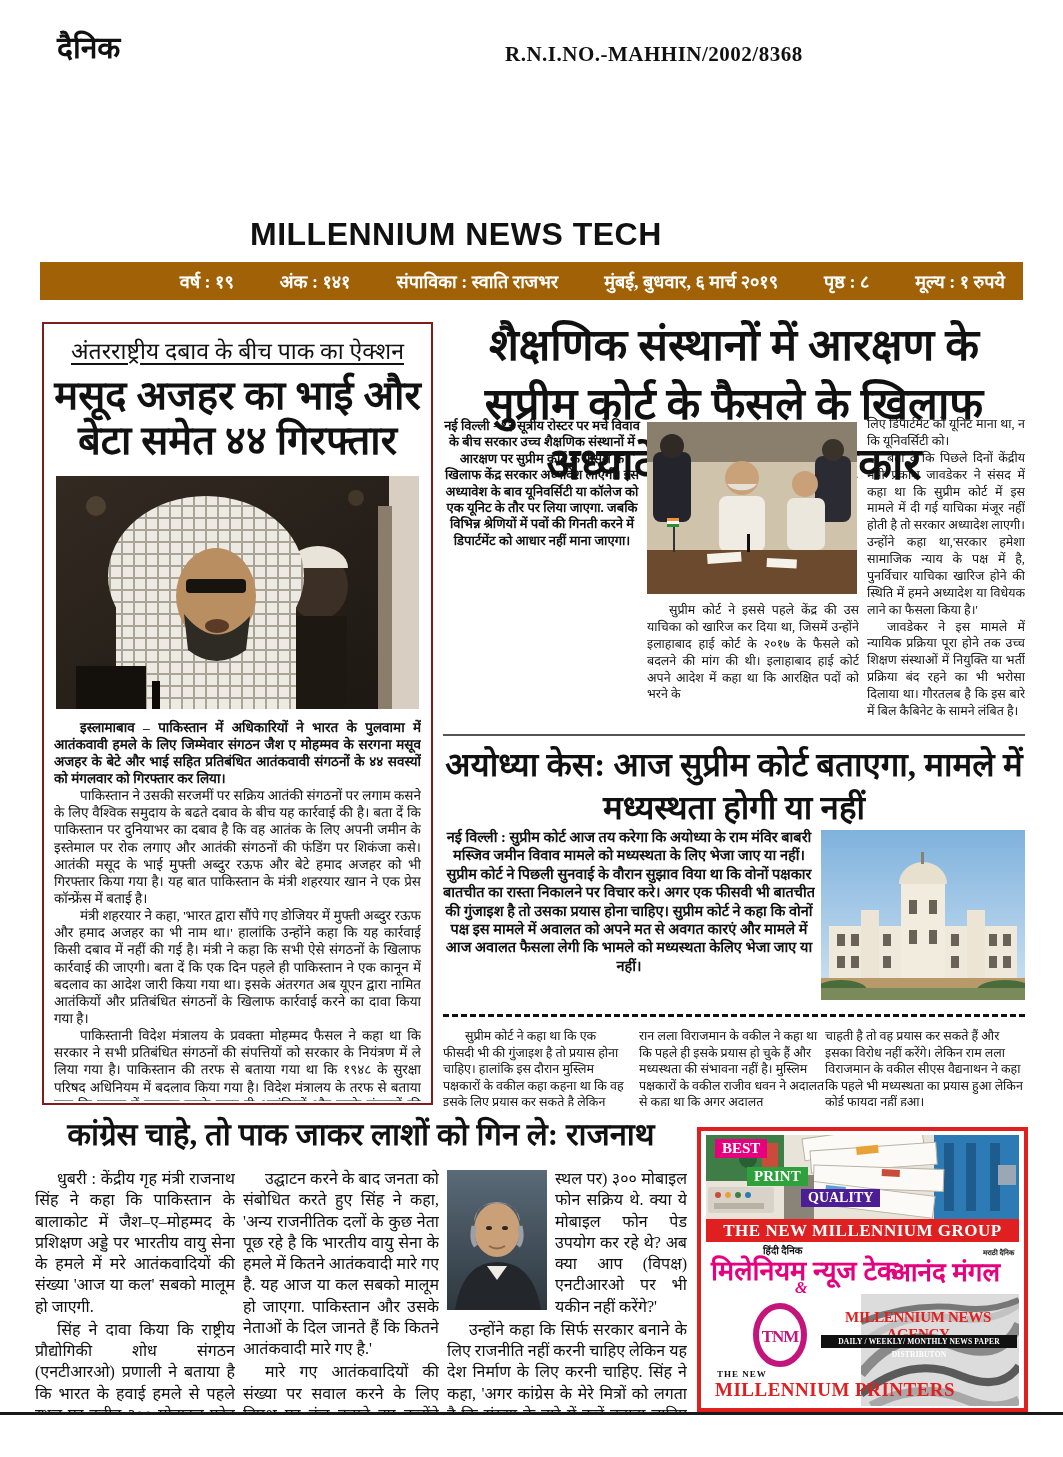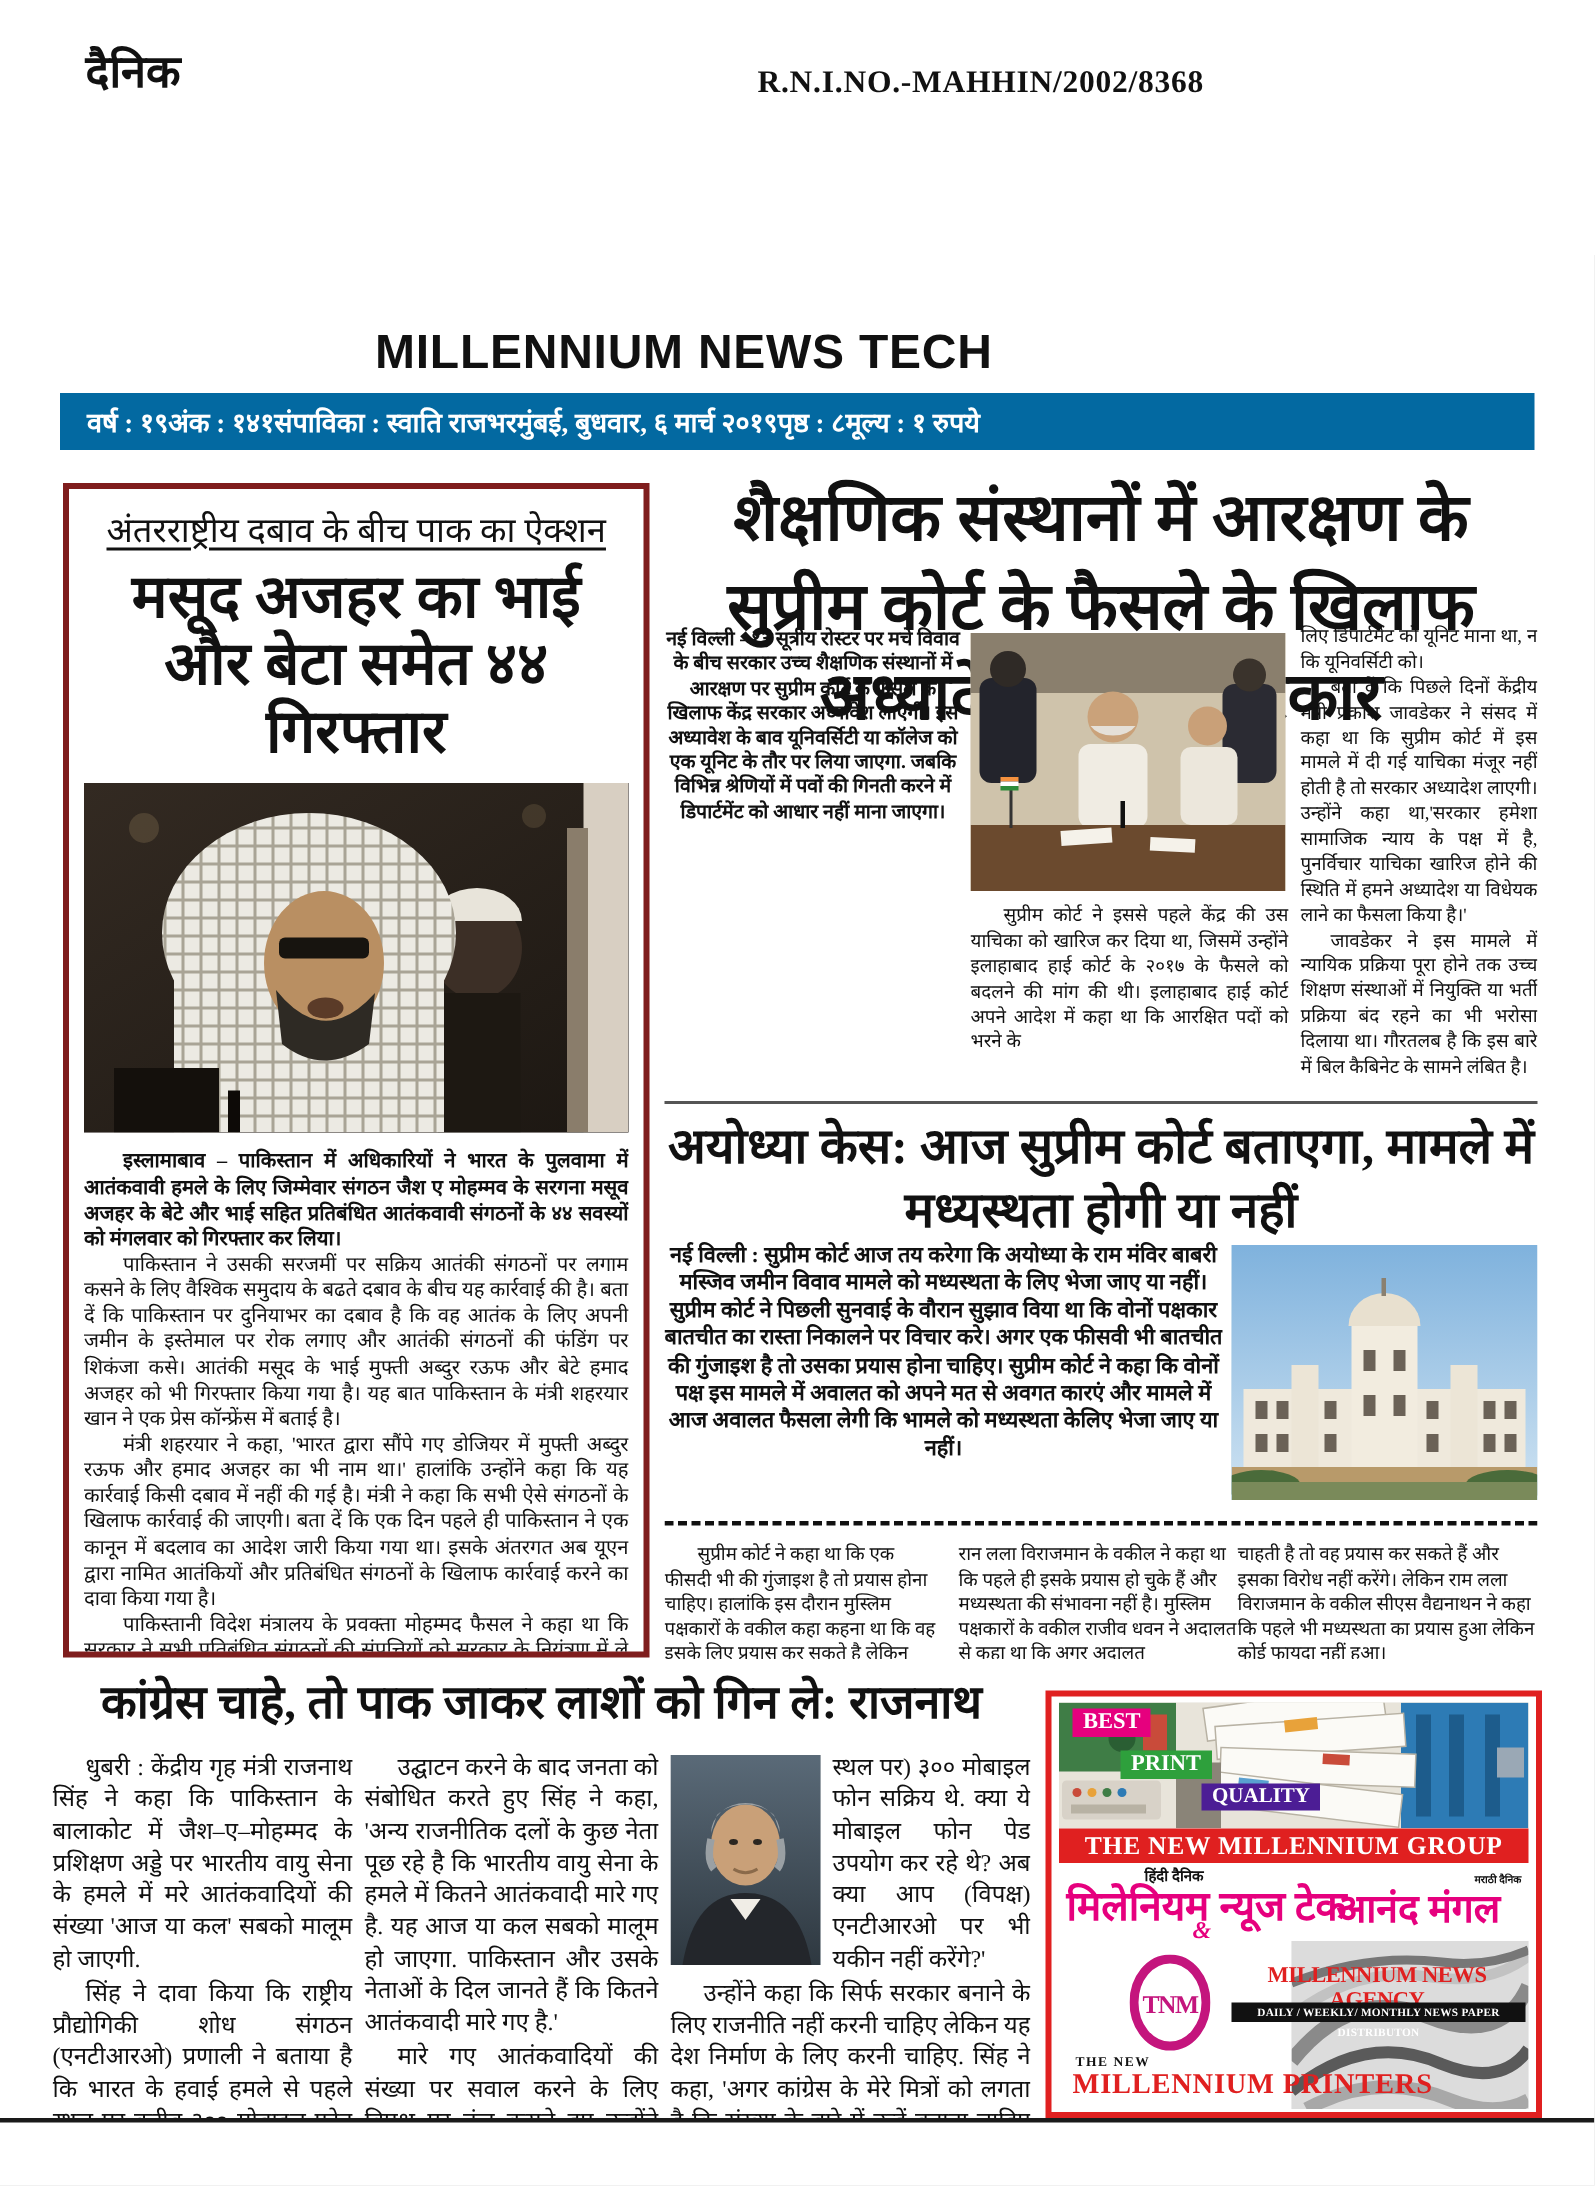--- a/index.html
+++ b/index.html
@@ -5,25 +5,25 @@
   html,body{margin:0;padding:0;background:#e8e8e8;}
   #page{position:relative;width:1063px;height:1457px;background:#ffffff;margin:0 auto;
         font-family:"Liberation Serif",serif;color:#111;overflow:hidden;padding-left:40px;}
   [data-name]{box-sizing:border-box;}
   .abs{position:absolute;}
   .dev{font-family:"Liberation Serif",serif;}
   
   .edition{left:57px;top:26px;font-size:30px;font-weight:bold;}
   .rni{left:505px;top:42px;font-size:21px;font-weight:bold;letter-spacing:.5px;}
   .masthead{left:250px;top:216px;font-size:32px;font-weight:bold;font-family:"Liberation Sans",sans-serif;letter-spacing:.5px;}
-  .infobar{left:40px;top:262px;width:983px;height:38px;background:#0369a1;color:#fff;
-           display:flex;align-items:center;justify-content:flex-start;padding:0 18px;
-           font-size:18px;font-weight:bold;}
-  
-  .lead-box{left:42px;top:322px;width:391px;height:783px;border:4px solid #7f1d1d;background:#fff;
+  .infobar{left:40px;top:262px;width:983px;height:38px;background:#a16207;color:#fff;
+           display:flex;align-items:center;justify-content:flex-end;padding:0 18px;
+           font-size:18px;font-weight:bold;gap:46px;}
+  
+  .lead-box{left:42px;top:322px;width:391px;height:783px;border:2px solid #7f1d1d;background:#fff;
             padding:6px 10px;overflow:hidden;}
   .kicker{text-align:center;font-size:23px;text-decoration:underline;text-underline-offset:4px;margin-top:4px;}
   .lead-headline{text-align:center;font-size:40px;font-weight:bold;line-height:1.12;margin-top:8px;}
   .lead-photo{width:363px;height:233px;margin:12px auto 10px;overflow:hidden;background:#241d18;}
   .lead-body{font-size:13.5px;line-height:1.27;text-align:justify;overflow:hidden;height:382px;}
   .lead-body p{margin:0;text-indent:26px;}
   .lead-body p.lead-p{font-weight:bold;}
   
   .ord{left:443px;top:316px;width:582px;height:414px;overflow:hidden;}
   .ord-headline{text-align:center;font-size:44px;font-weight:bold;line-height:1.35;}

